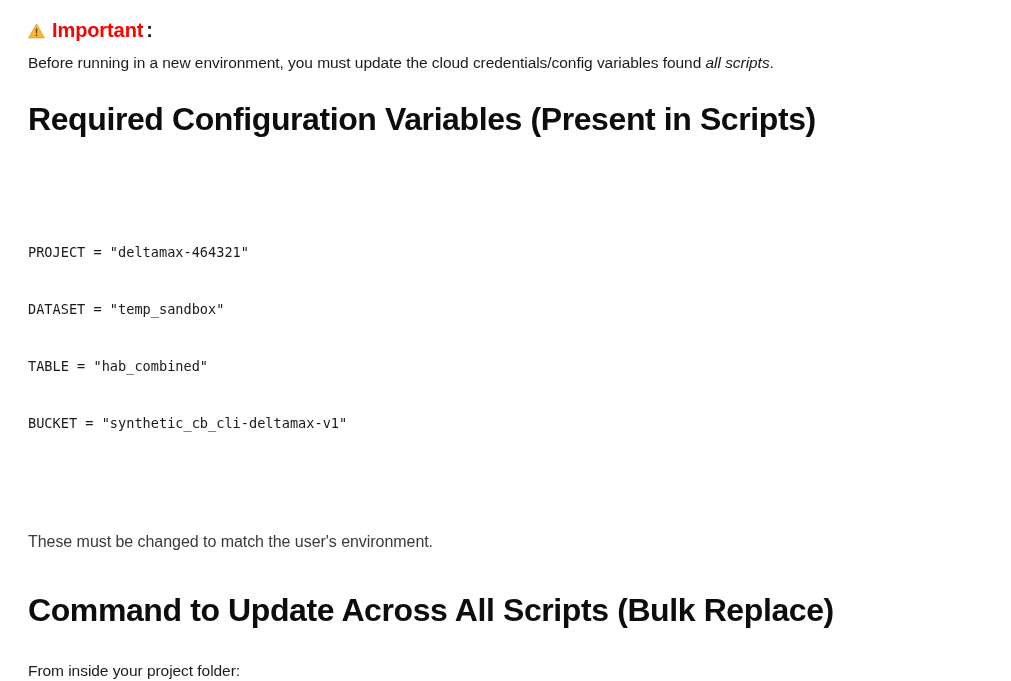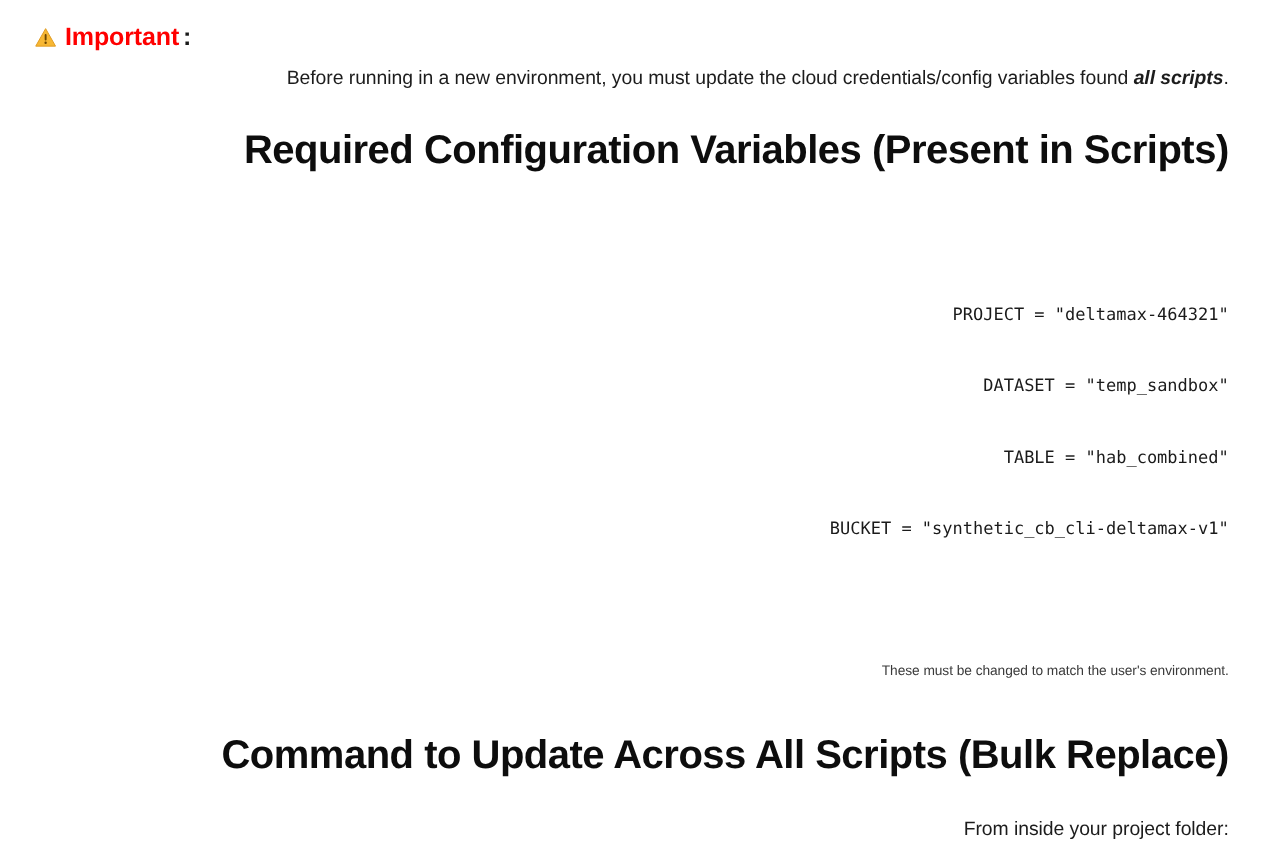--- a/index.html
+++ b/index.html
@@ -14,21 +14,20 @@
     font-family: "Liberation Sans", sans-serif;
     color: #1a1a1a;
     -webkit-font-smoothing: antialiased;
   }
   .page {
     position: relative;
     width: 1011px;
     height: 660px;
     padding: 0;
     box-sizing: border-box;
-    text-align: right;
   }
   .content {
     padding: 0 28px;
   }
 
   
   .important-line {
     display: flex;
     align-items: baseline;
     gap: 7px;
@@ -60,24 +59,23 @@
   
   .para {
     font-size: 15.5px;
     line-height: 1.45;
     color: #1c1c1c;
     margin: 9px 0 0 0;
     letter-spacing: -0.05px;
   }
   .para em {
     font-style: italic;
-    font-weight: bold;
   }
   .para.alt {
-    font-size: 11px;
+    font-size: 16px;
     color: #3a3a3a;
   }
 
   
   h2.heading {
     font-size: 32px;
     font-weight: bold;
     color: #0d0d0d;
     margin: 0;
     line-height: 1.2;

